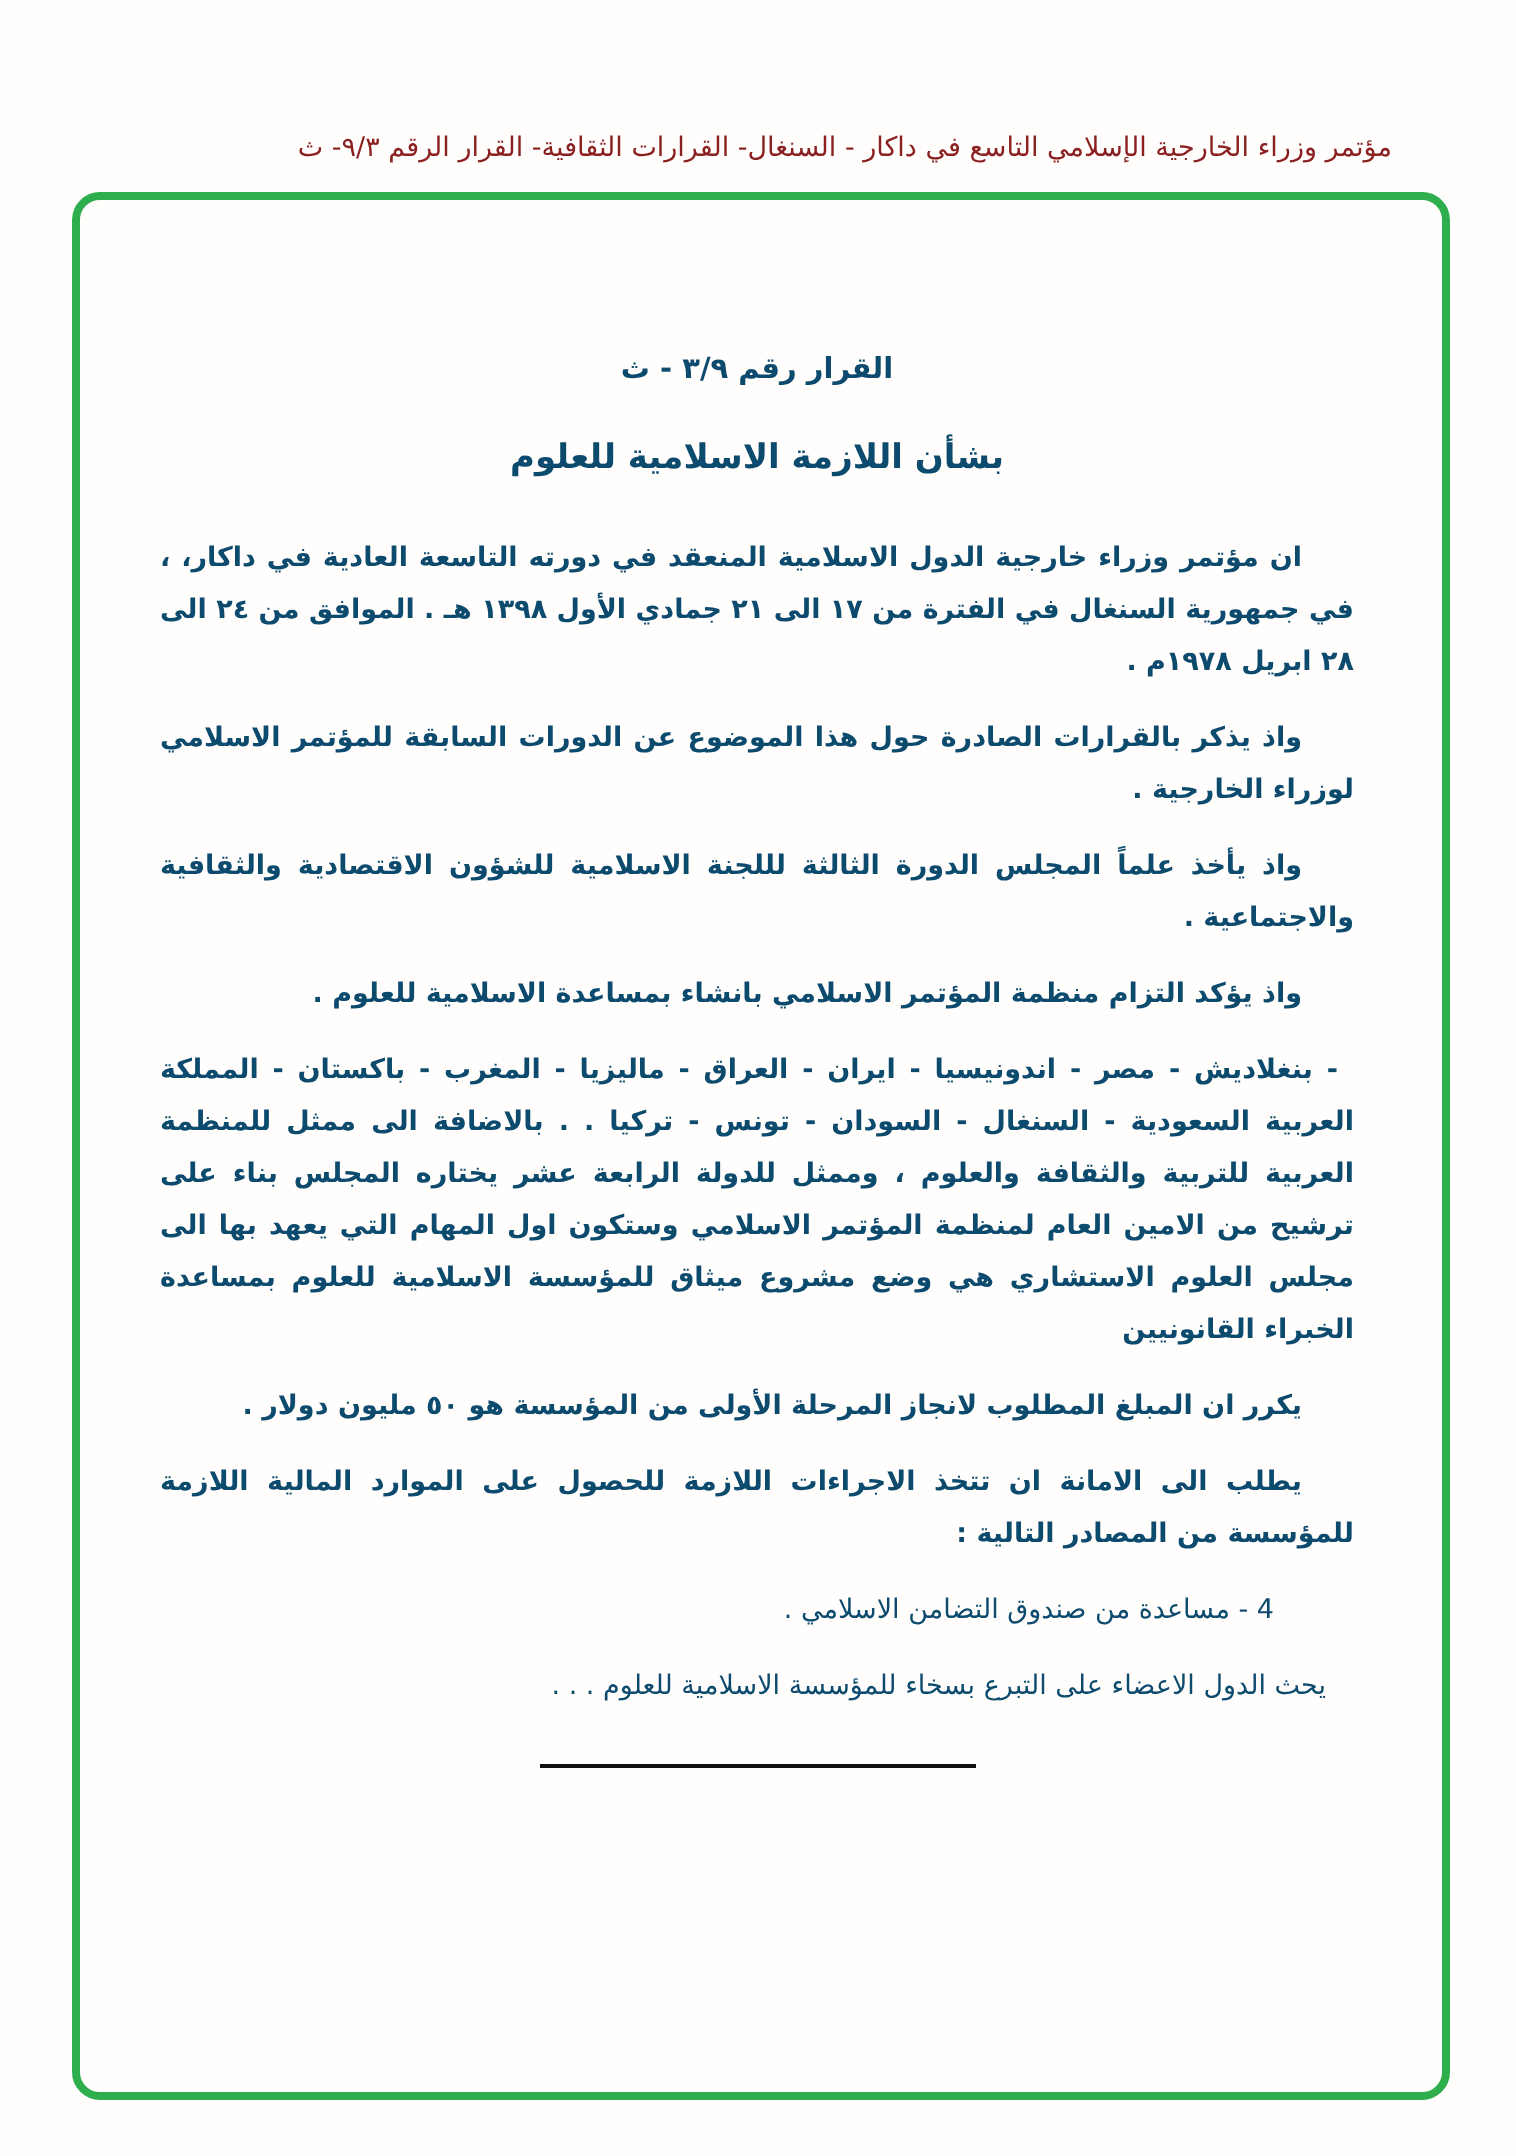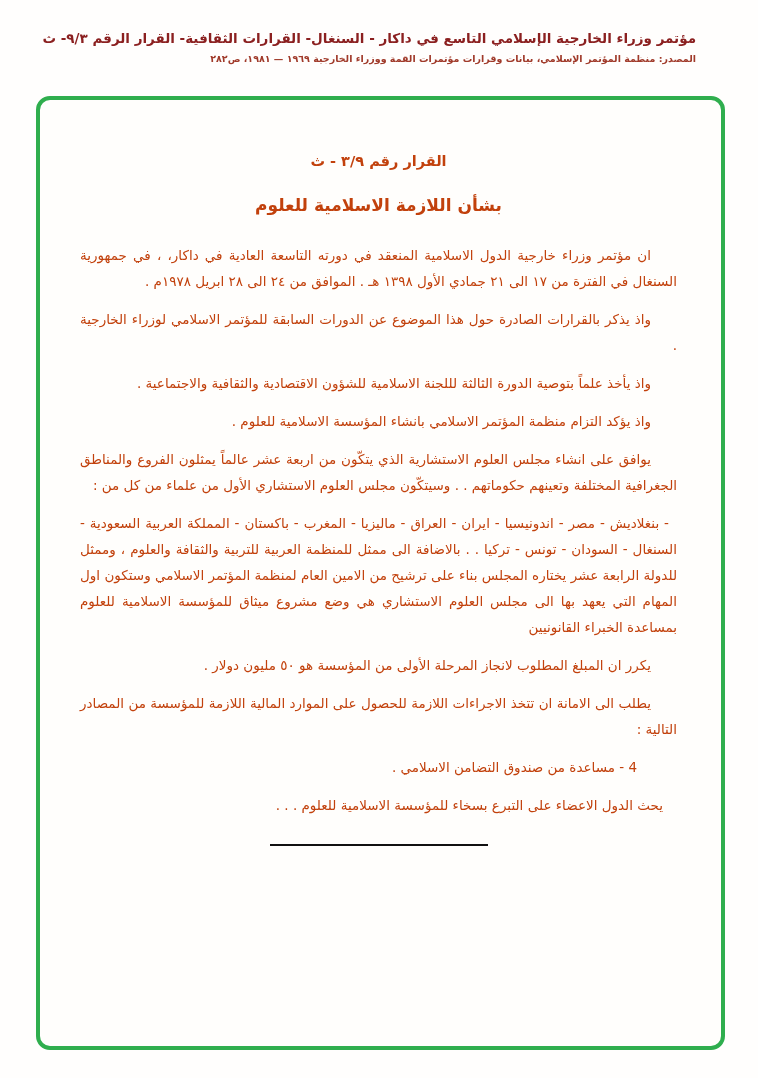--- a/index.html
+++ b/index.html
@@ -20,22 +20,23 @@
     position: absolute;
     top: 30px;
     right: 62px;
     left: 40px;
     direction: rtl;
     text-align: right;
     color: #8b2020;
   }
   .doc-header .line1 {
     font-size: 13.5px;
-    font-weight: bold;
+    font-weight: normal;
     letter-spacing: 0.2px;
+    margin-top: 36px;
   }
   .doc-header .line2 {
     font-size: 9.5px;
     margin-top: 7px;
     font-weight: bold;
     color: #a03a2a;
   }
   .green-frame {
     position: absolute;
     left: 36px;
@@ -44,41 +45,43 @@
     bottom: 28px;
     border: 4px solid #2fae4e;
     border-radius: 14px;
     background: #fffefc;
   }
   .content {
     position: absolute;
     inset: 0;
     padding: 48px 44px 20px 40px;
     direction: rtl;
-    color: #c2410c;
+    color: #0c4a6e;
     font-size: 13.5px;
     line-height: 26px;
     text-align: justify;
+    margin-top: 24px;
   }
   .res-title {
     text-align: center;
     font-weight: bold;
     font-size: 14.5px;
     margin-bottom: 18px;
     letter-spacing: 0.3px;
   }
   .res-subtitle {
     text-align: center;
     font-weight: bold;
     font-size: 17px;
     margin-bottom: 24px;
   }
   .para {
     margin-bottom: 12px;
     text-indent: 26px;
+    font-weight: bold;
   }
   .para.no-indent { text-indent: 8px; }
   .list-item {
     margin: 0 40px 12px 0;
     text-indent: 0;
   }
   .closing {
     margin-bottom: 10px;
     text-indent: 14px;
   }
@@ -88,34 +91,32 @@
     margin: 26px auto 0 auto;
   }
 </style>
 </head>
 <body>
 
 <div class="page">
 
   <div class="doc-header">
     <div class="line1">مؤتمر وزراء الخارجية الإسلامي التاسع في داكار - السنغال- القرارات الثقافية- القرار الرقم ٩/٣- ث</div>
-    <div class="line2">المصدر: منظمة المؤتمر الإسلامي، بيانات وقرارات مؤتمرات القمة ووزراء الخارجية ١٩٦٩ — ١٩٨١، ص٢٨٢</div>
   </div>
 
   <div class="green-frame">
     <div class="content">
 
       <div class="res-title">القرار رقم ٣/٩ - ث</div>
       <div class="res-subtitle">بشأن اللازمة الاسلامية للعلوم</div>
 
       <p class="para">ان مؤتمر وزراء خارجية الدول الاسلامية المنعقد في دورته التاسعة العادية في داكار، ، في جمهورية السنغال في الفترة من ١٧ الى ٢١ جمادي الأول ١٣٩٨ هـ .  الموافق من ٢٤ الى ٢٨ ابريل ١٩٧٨م .</p>
       <p class="para">واذ يذكر بالقرارات الصادرة حول هذا الموضوع عن الدورات السابقة للمؤتمر الاسلامي لوزراء الخارجية .</p>
-      <p class="para">واذ يأخذ علماً بتوصية الدورة الثالثة لللجنة الاسلامية للشؤون الاقتصادية والثقافية والاجتماعية .</p>
-      <p class="para">واذ يؤكد التزام منظمة المؤتمر الاسلامي بانشاء المؤسسة الاسلامية للعلوم .</p>
-      <p class="para">يوافق على انشاء مجلس العلوم الاستشارية الذي يتكّون من اربعة عشر عالماً يمثلون الفروع والمناطق الجغرافية المختلفة وتعينهم حكوماتهم . . وسيتكّون مجلس العلوم الاستشاري الأول من علماء من كل من :</p>
+      <p class="para">واذ يأخذ علماً المجلس الدورة الثالثة لللجنة الاسلامية للشؤون الاقتصادية والثقافية والاجتماعية .</p>
+      <p class="para">واذ يؤكد التزام منظمة المؤتمر الاسلامي بانشاء بمساعدة الاسلامية للعلوم .</p>
       <p class="para no-indent">- بنغلاديش - مصر - اندونيسيا - ايران - العراق - ماليزيا - المغرب - باكستان - المملكة العربية السعودية - السنغال - السودان - تونس - تركيا . . بالاضافة الى ممثل للمنظمة العربية للتربية والثقافة والعلوم ، وممثل للدولة الرابعة عشر يختاره المجلس بناء على ترشيح من الامين العام لمنظمة المؤتمر الاسلامي وستكون اول المهام التي يعهد بها الى مجلس العلوم الاستشاري هي وضع مشروع ميثاق للمؤسسة الاسلامية للعلوم بمساعدة الخبراء القانونيين</p>
       <p class="para">يكرر ان المبلغ المطلوب لانجاز المرحلة الأولى من المؤسسة هو ٥٠ مليون دولار .</p>
       <p class="para">يطلب الى الامانة ان تتخذ الاجراءات اللازمة للحصول على الموارد المالية اللازمة للمؤسسة من المصادر التالية :</p>
 
       <p class="list-item">4 - مساعدة من صندوق التضامن الاسلامي .</p>
 
       <p class="closing">يحث الدول الاعضاء على التبرع بسخاء للمؤسسة الاسلامية للعلوم . . .</p>
 
       <div class="bottom-rule"></div>
 

